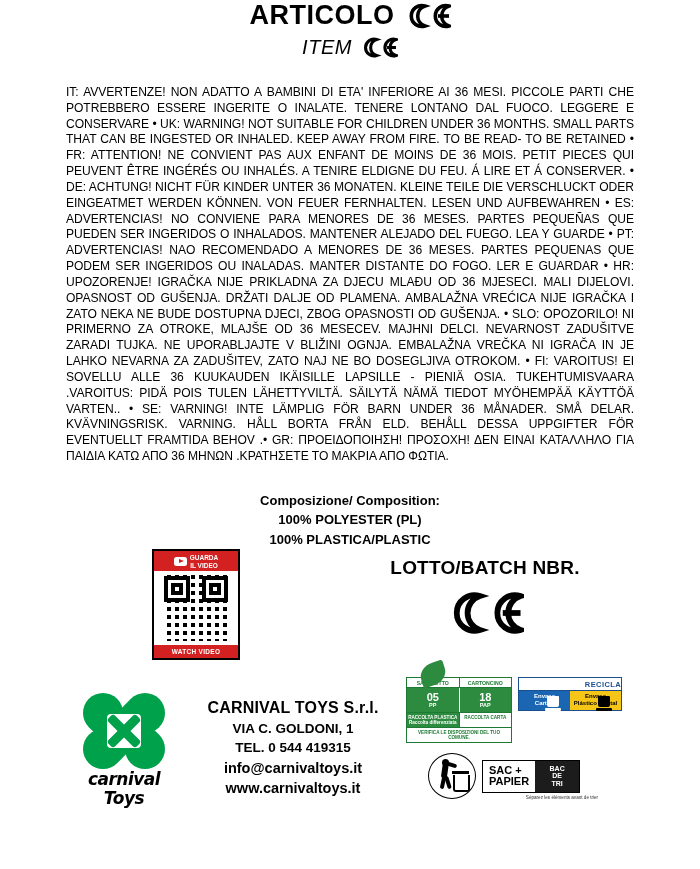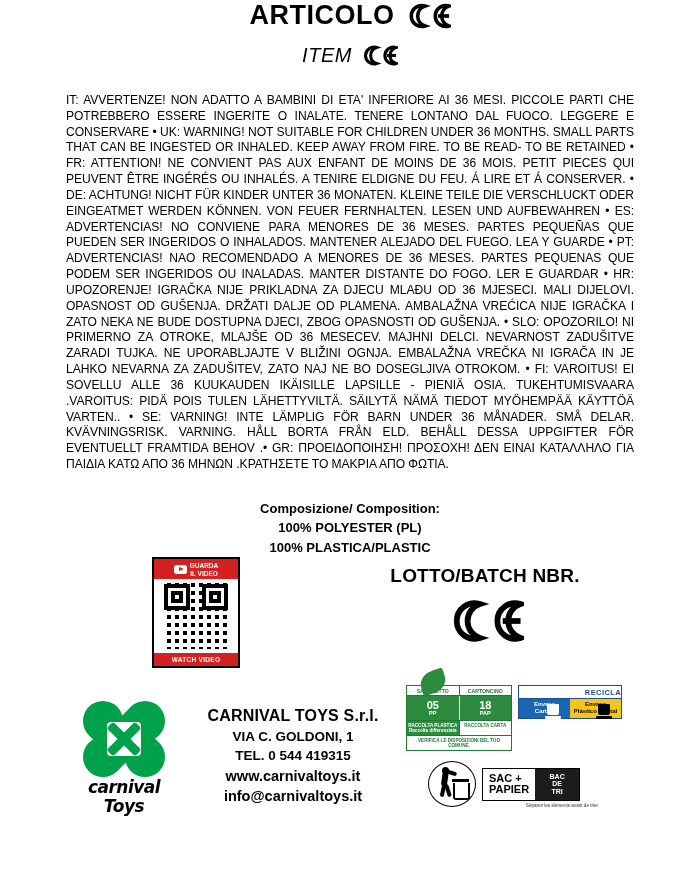--- a/index.html
+++ b/index.html
@@ -29,21 +29,21 @@
   .title-articolo {
     font-size: 27px;
     font-weight: bold;
     letter-spacing: 0.5px;
   }
   .header-line2 {
     display: flex;
     align-items: center;
     justify-content: center;
     gap: 8px;
-    margin-top: 13px;
+    margin-top: 5px;
   }
   .title-item {
     font-size: 20px;
     font-style: italic;
     letter-spacing: 0.5px;
   }
 
   
   .ce-mark {
     display: inline-flex;
@@ -541,22 +541,22 @@
       <span class="x"></span>
     </div>
     <div class="logo-word">carnival</div>
     <div class="logo-word">Toys</div>
   </div>
 
   <div class="address">
     <div class="company">CARNIVAL TOYS S.r.l.</div>
     <div>VIA C. GOLDONI, 1</div>
     <div>TEL. 0 544 419315</div>
+    <div class="web">info@carnivaltoys.it</div>
     <div class="web">www.carnivaltoys.it</div>
-    <div class="web">info@carnivaltoys.it</div>
   </div>
 
   <div class="recycle-cluster">
     <div class="rc-row1">
 
       <div style="position:relative;">
         <span class="rc-leaf"></span>
         <div class="rc-box">
           <div class="hdr">
             <div>SACCHETTO</div>

